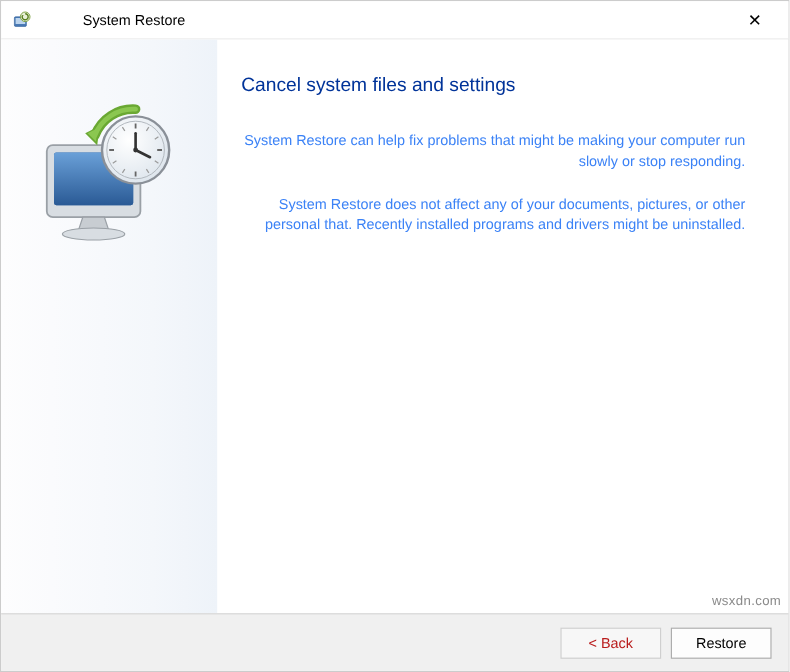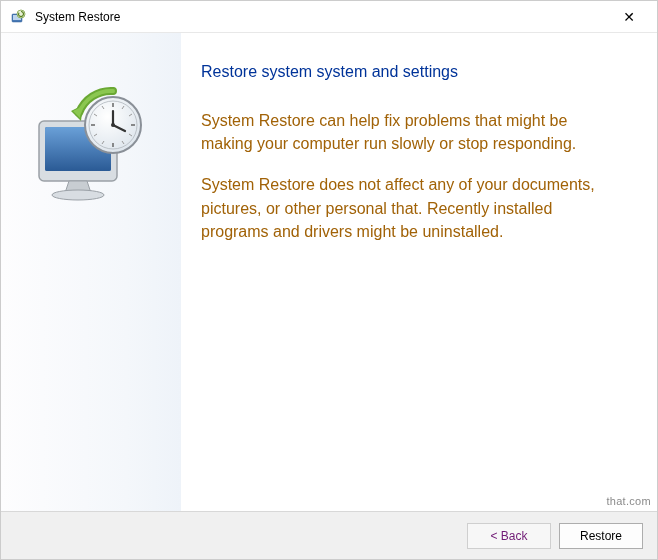--- a/index.html
+++ b/index.html
@@ -24,20 +24,21 @@
       flex-direction: column;
       position: relative;
     }
     .titlebar {
       height: 32px;
       display: flex;
       align-items: center;
       padding: 0 8px;
       border-bottom: 1px solid #e8e8e8;
       background: #fff;
+      gap: 34px;
     }
     .titlebar .icon-wrap {
       width: 18px;
       height: 18px;
       margin-right: 8px;
       display: flex;
       align-items: center;
       justify-content: center;
     }
     .titlebar .title {
@@ -74,25 +75,26 @@
       flex: 1;
       padding: 30px 30px 10px 20px;
     }
     .heading {
       font-size: 16px;
       color: #003399;
       font-weight: 400;
       margin-bottom: 28px;
     }
     .para {
-      font-size: 16px;
-      color: #a16207;
+      font-size: 12px;
+      color: #3b82f6;
       line-height: 1.45;
       margin-bottom: 18px;
       max-width: 420px;
+      text-align: right;
     }
     .footer {
       height: 48px;
       border-top: 1px solid #d8d8d8;
       background: #f0f0f0;
       display: flex;
       align-items: center;
       justify-content: flex-end;
       padding: 0 14px;
       gap: 8px;
@@ -102,21 +104,21 @@
       height: 26px;
       border: 1px solid #adadad;
       background: #fdfdfd;
       font-size: 12px;
       color: #000;
       cursor: pointer;
       font-family: inherit;
       padding: 0 10px;
     }
     .btn:disabled {
-      color: #701a75;
+      color: #b91c1c;
       border-color: #cfcfcf;
       background: #f7f7f7;
       cursor: default;
     }
     .btn.highlight {
       outline: 3px solid #d40000;
       outline-offset: 0;
     }
     .watermark {
       position: absolute;
@@ -192,26 +194,26 @@
 
           <path d="M 58 30 A 34 34 0 0 1 92 8" fill="none" stroke="#6aa833" stroke-width="8" stroke-linecap="round"></path>
           <path d="M 50 28 L 62 22 L 60 38 Z" fill="#6aa833"></path>
           <path d="M 58 30 A 34 34 0 0 1 92 8" fill="none" stroke="#8bc750" stroke-width="4" stroke-linecap="round"></path>
           <path d="M 52 28 L 60 24 L 59 35 Z" fill="#8bc750"></path>
         </svg>
       </div>
     </div>
 
     <div class="main">
-      <h1 class="heading">Restore system system and settings</h1>
+      <h1 class="heading">Cancel system files and settings</h1>
       <p class="para">System Restore can help fix problems that might be making your computer run slowly or stop responding.</p>
       <p class="para">System Restore does not affect any of your documents, pictures, or other personal that. Recently installed programs and drivers might be uninstalled.</p>
     </div>
   </div>
 
-  <div class="watermark">that.com</div>
+  <div class="watermark">wsxdn.com</div>
 
   <div class="footer">
     <button class="btn" disabled="">&lt; Back</button>
     <button class="btn">Restore</button>
   </div>
 
 </div>
 
 </body></html>

